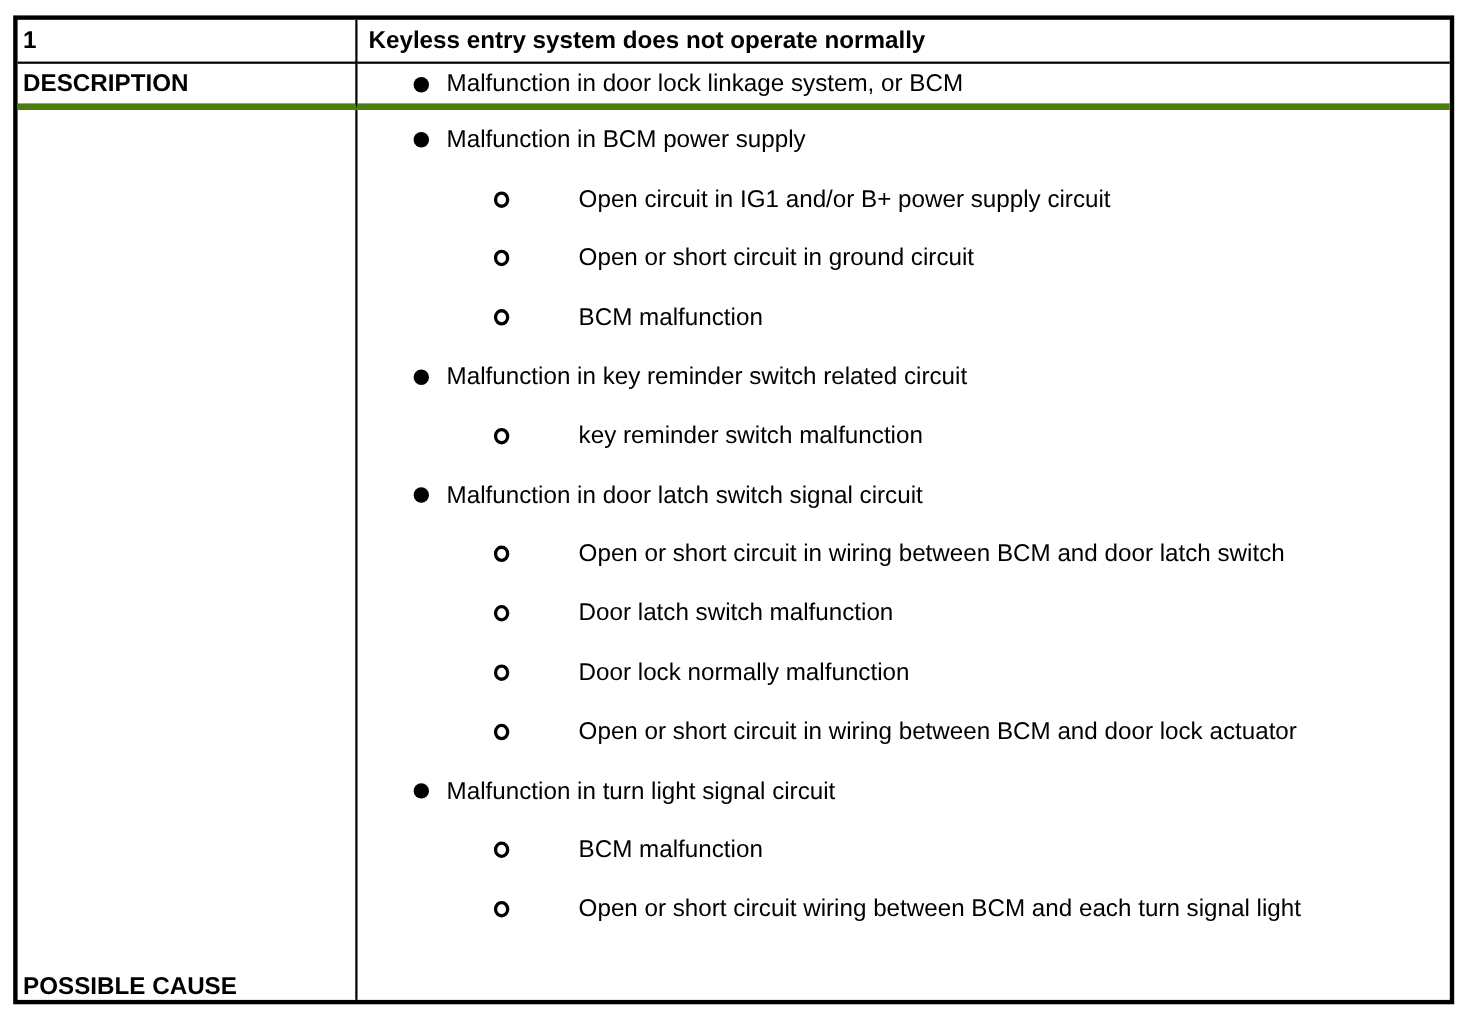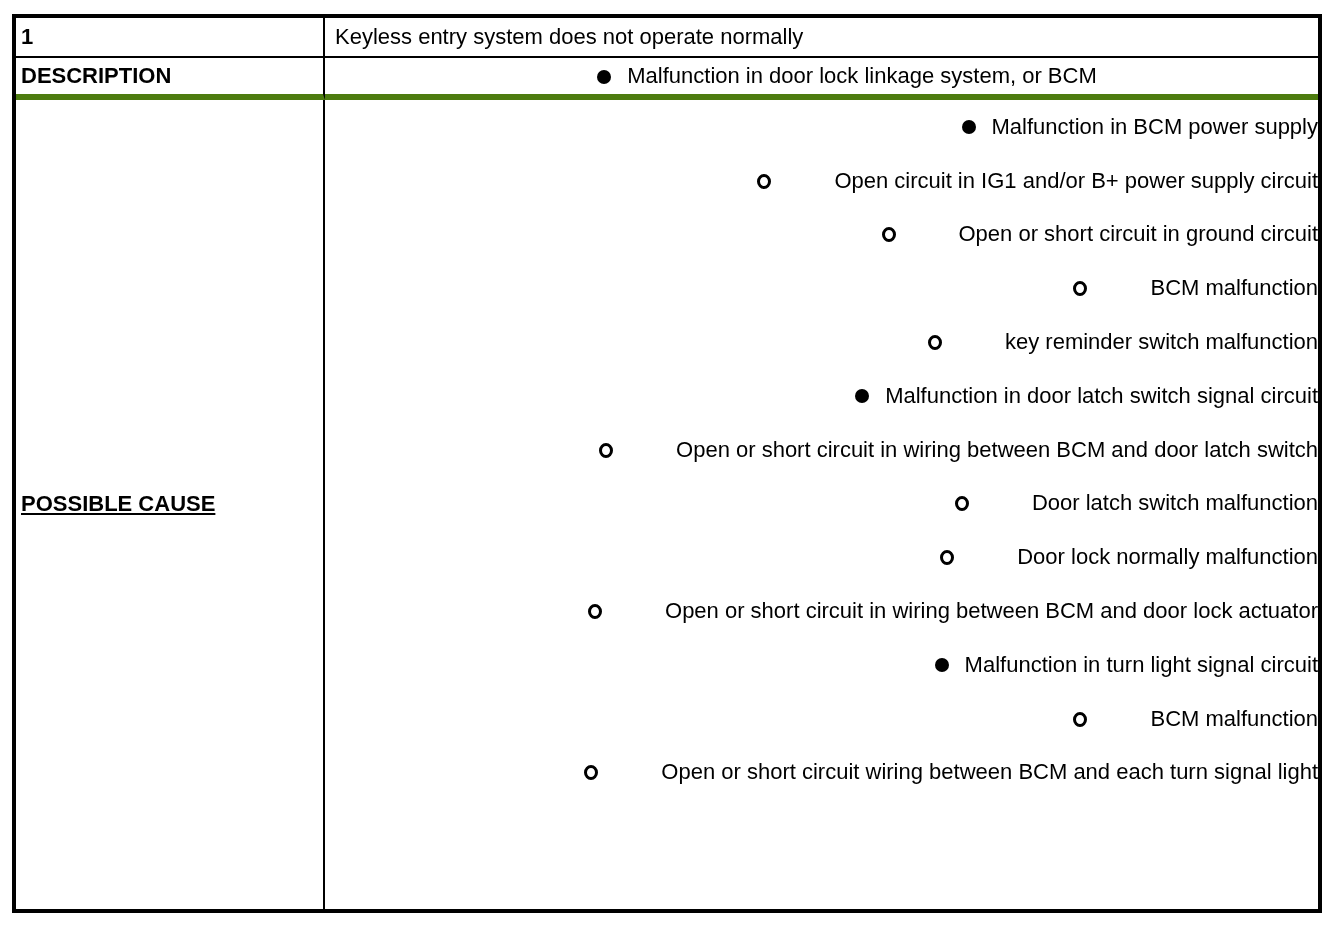--- a/index.html
+++ b/index.html
@@ -32,41 +32,40 @@
   }
   .cell.left {
     border-right: 2px solid #000000;
     padding-left: 5px;
     font-weight: bold;
   }
   .row1 { border-bottom: 2px solid #000000; }
   .row2 { border-bottom: 6px solid #4d7c0f; }
   .title-cell {
     padding-left: 10px;
-    font-weight: normal;
+    font-weight: bold;
   }
-  .cause-label-cell { align-items: center; text-decoration: underline; }
+  .cause-label-cell { align-items: flex-end; }
   .desc-items {
     flex-direction: column;
     justify-content: center;
     align-items: stretch;
   }
   .cause-items {
     flex-direction: column;
     justify-content: flex-start;
-    align-items: flex-end;
-    padding-left: 24px;
+    align-items: flex-start;
   }
   .li {
     display: flex;
     align-items: center;
     height: 53.8px;
     flex: 0 0 auto;
   }
-  .desc-items .li { height: auto; justify-content: center; }
+  .desc-items .li { height: auto; }
   .li.lv1 { padding-left: 51px; }
   .li.lv2 { padding-left: 124px; gap: 44px; }
   .bullet-filled {
     flex: 0 0 auto;
     width: 14px;
     height: 14px;
     background: #000000;
     border-radius: 50%;
     margin-right: 16px;
     margin-top: 1px;
@@ -121,20 +120,24 @@
       <span class="li-text">Open circuit in IG1 and/or B+ power supply circuit</span>
     </div>
     <div class="li lv2">
       <span class="bullet-open"></span>
       <span class="li-text">Open or short circuit in ground circuit</span>
     </div>
     <div class="li lv2">
       <span class="bullet-open"></span>
       <span class="li-text">BCM malfunction</span>
     </div>
+    <div class="li lv1">
+      <span class="bullet-filled"></span>
+      <span class="li-text">Malfunction in key reminder switch related circuit</span>
+    </div>
     <div class="li lv2">
       <span class="bullet-open"></span>
       <span class="li-text">key reminder switch malfunction</span>
     </div>
     <div class="li lv1">
       <span class="bullet-filled"></span>
       <span class="li-text">Malfunction in door latch switch signal circuit</span>
     </div>
     <div class="li lv2">
       <span class="bullet-open"></span>

